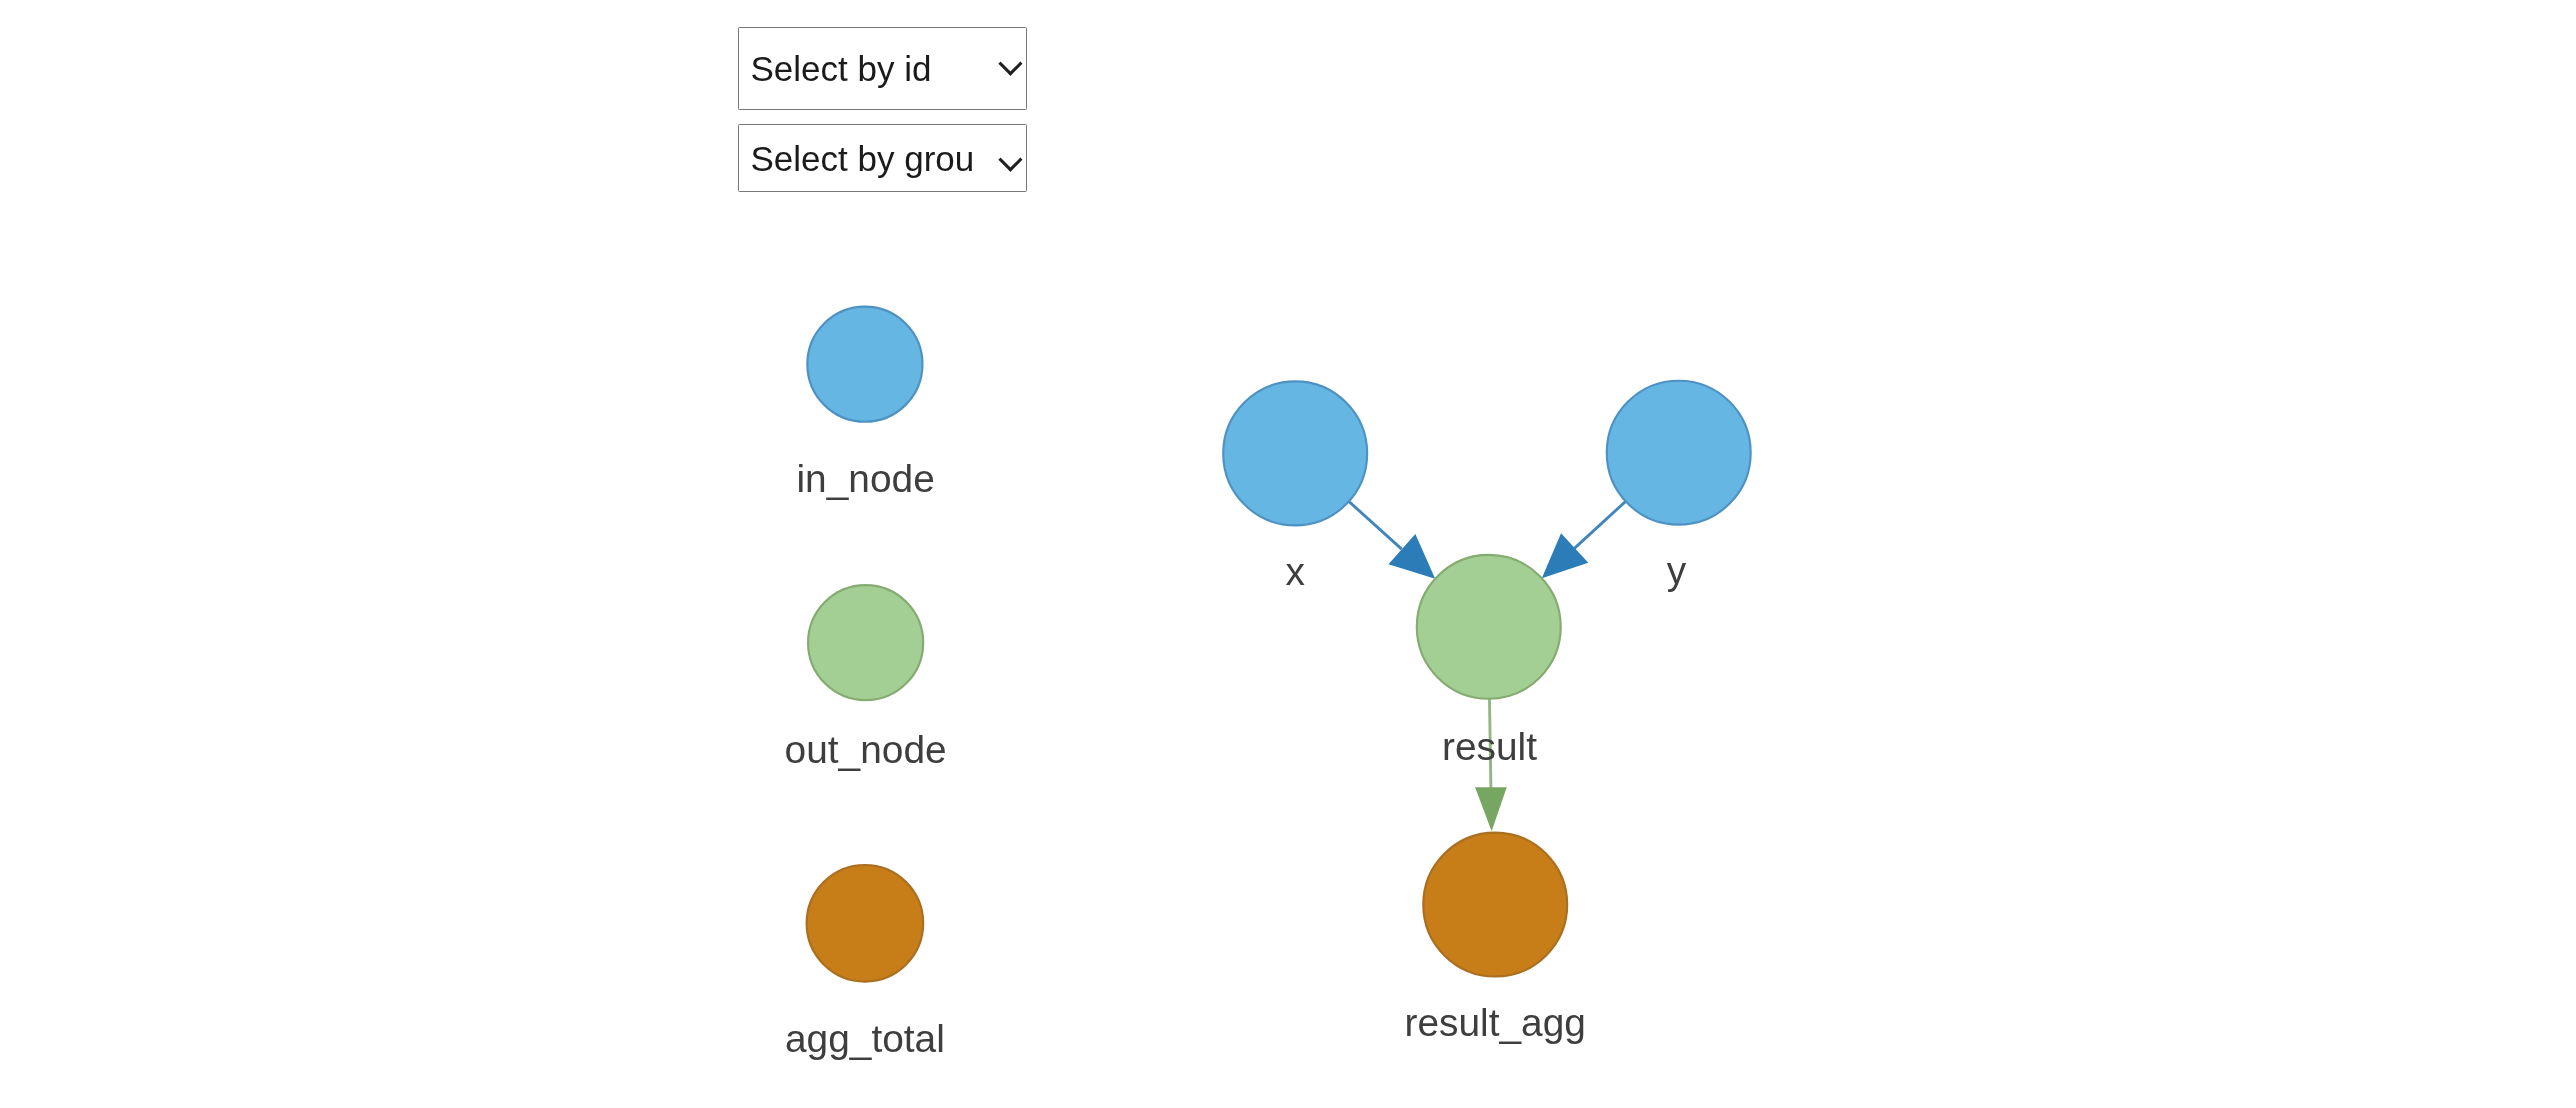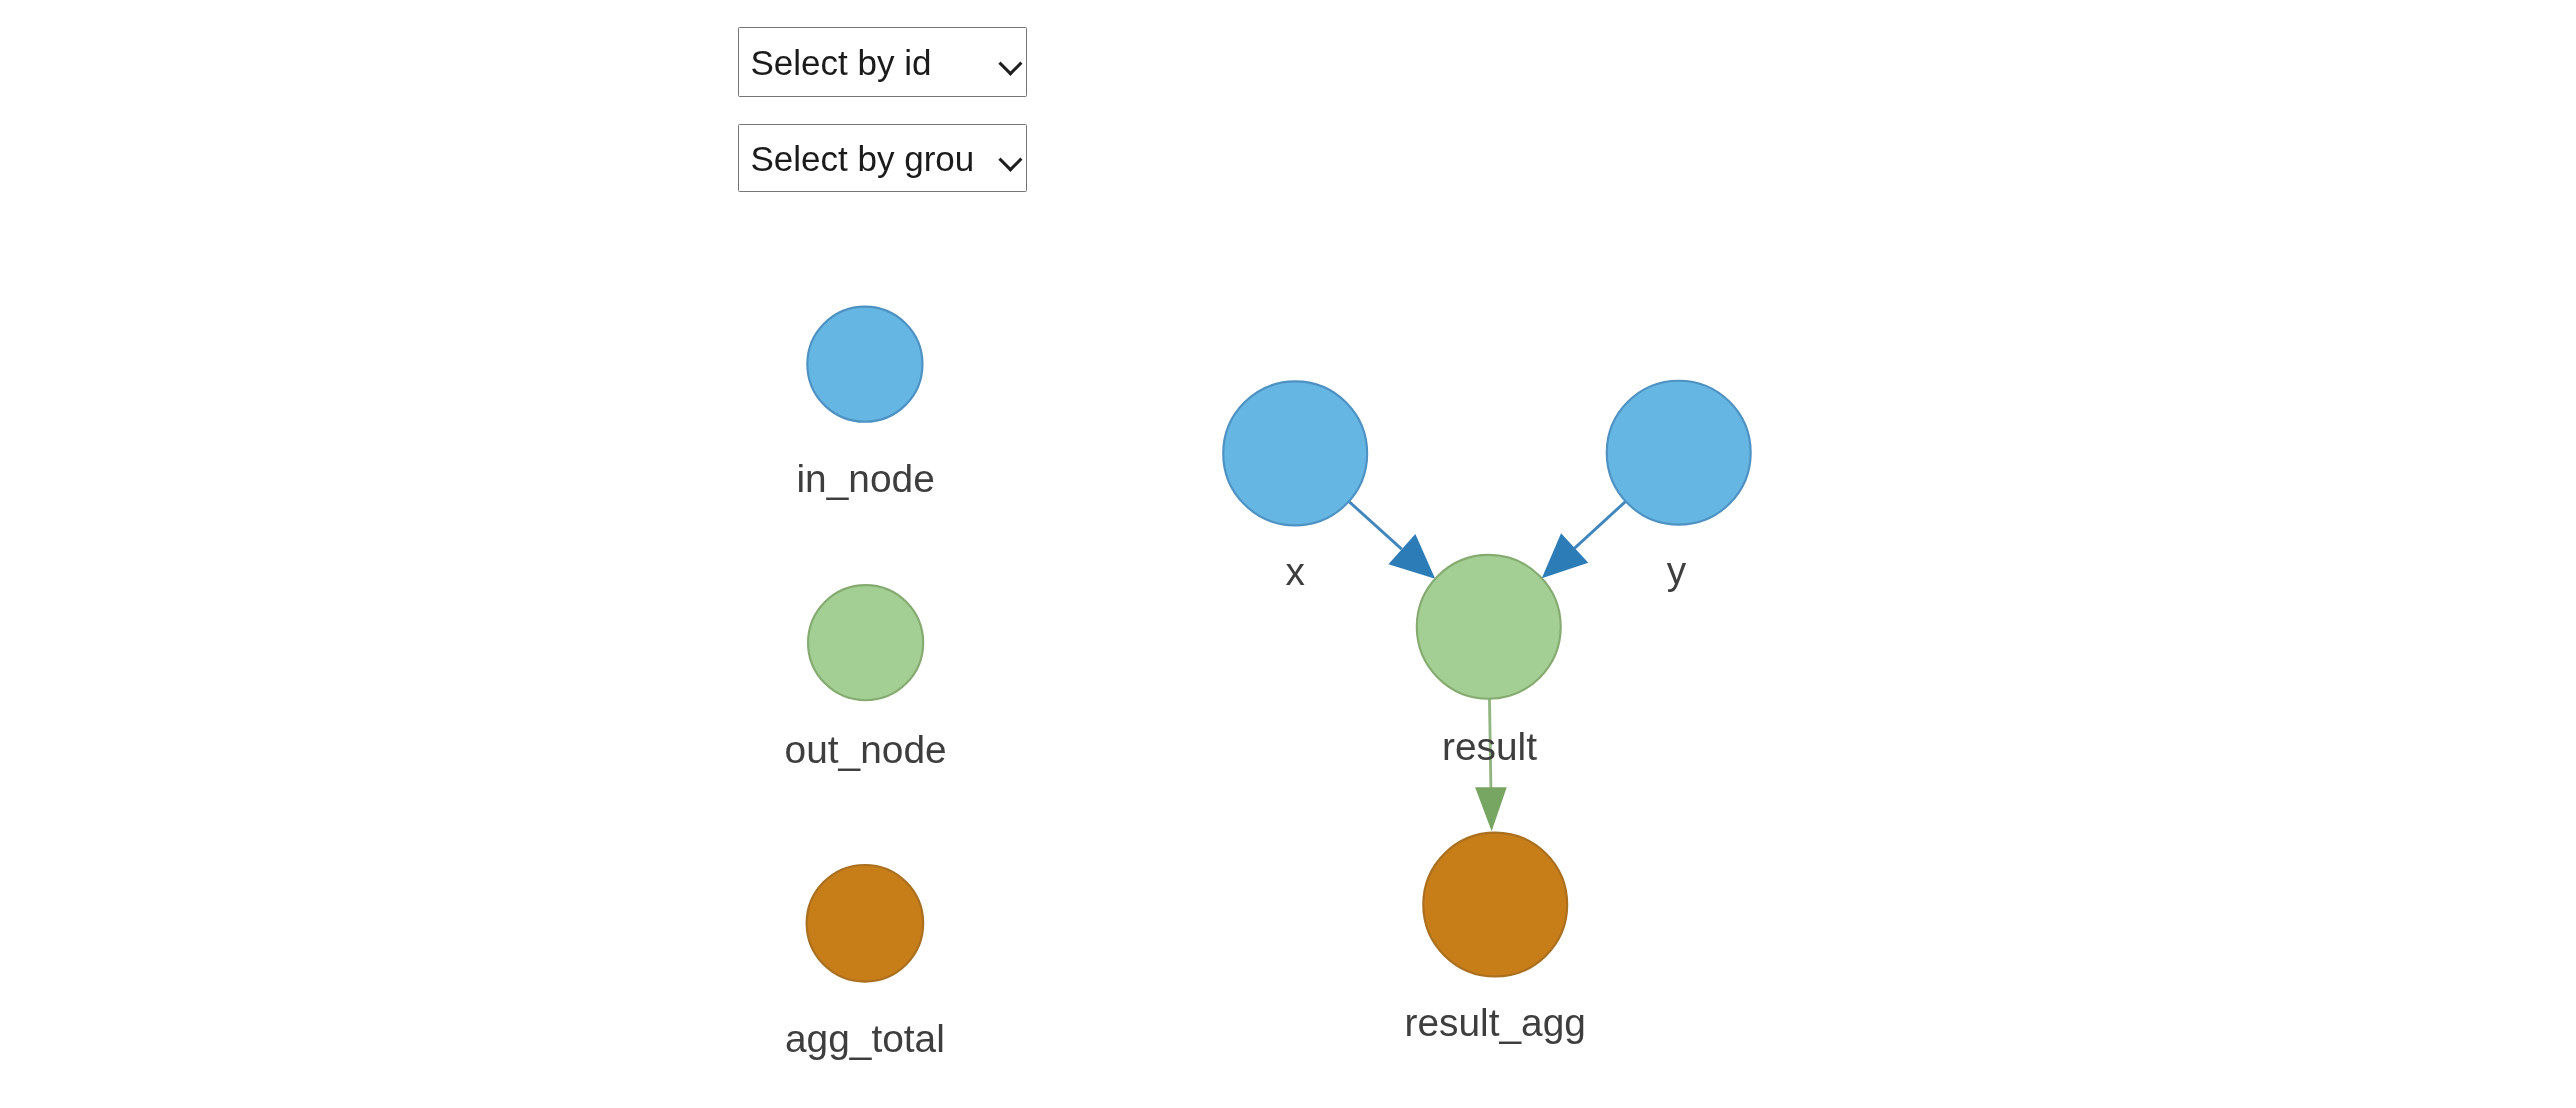--- a/index.html
+++ b/index.html
@@ -11,21 +11,21 @@
     height: 1109px;
     overflow: hidden;
     font-family: "Liberation Sans", sans-serif;
   }
   .app { position: relative; width: 2576px; height: 1109px; background: #ffffff; }
 
   select.dropdown {
     position: absolute;
     left: 738px;
     width: 289px;
-    height: 70px;
+    height: 83px;
     font-family: "Liberation Sans", sans-serif;
     font-size: 35px;
     color: #1b1b1b;
     background: #ffffff;
     border: 1.4px solid #757575;
     border-radius: 1.4px;
     padding: 0 50px 0 11.5px;
     -webkit-appearance: none;
     appearance: none;
     outline: none;

